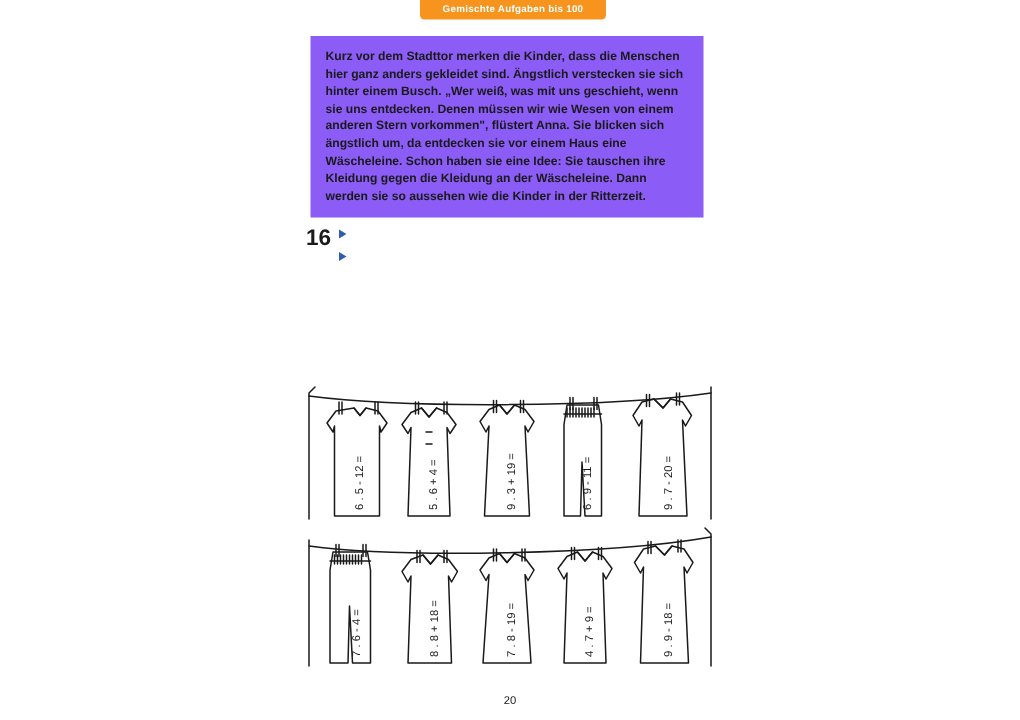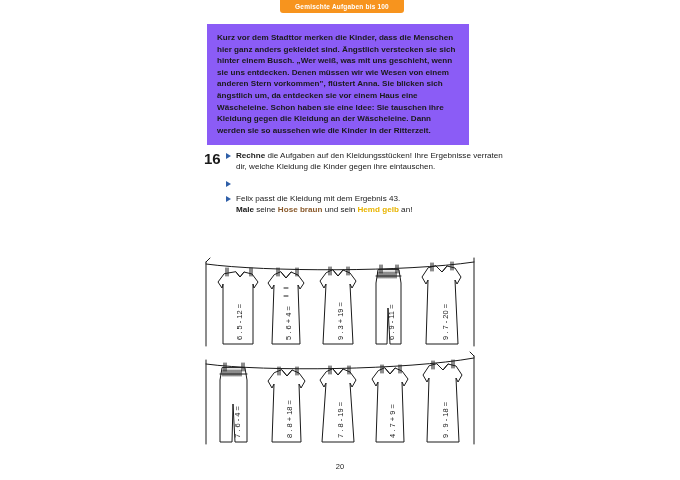--- a/index.html
+++ b/index.html
@@ -137,37 +137,27 @@
   </div>
 
   <div class="story-box">
     <p>Kurz vor dem Stadttor merken die Kinder, dass die Menschen hier ganz anders gekleidet sind. Ängstlich verstecken sie sich hinter einem Busch. „Wer weiß, was mit uns geschieht, wenn sie uns entdecken. Denen müssen wir wie Wesen von einem anderen Stern vorkommen", flüstert Anna. Sie blicken sich ängstlich um, da entdecken sie vor einem Haus eine Wäscheleine. Schon haben sie eine Idee: Sie tauschen ihre Kleidung gegen die Kleidung an der Wäscheleine. Dann werden sie so aussehen wie die Kinder in der Ritterzeit.</p>
   </div>
 
   <div class="task">
     <div class="task-number">16</div>
     <div class="task-lines">
 
-      <div class="task-line">
-        <div class="tri"></div>
-        <div class="task-text">
-          <b>Rechne</b><span> die Aufgaben auf den Kleidungsstücken! Ihre Ergebnisse verraten dir, welche Kleidung die Kinder gegen ihre eintauschen.</span>
-        </div>
-      </div>
 
       <div class="task-line">
         <div class="tri"></div>
       </div>
 
       <div class="task-line">
         <div class="tri"></div>
-        <div class="task-text">
-          <span>Felix passt die Kleidung mit dem Ergebnis </span><span>43</span><span>.</span><br>
-          <b>Male</b><span> seine </span><span class="kw-brown">Hose braun</span><span> und sein </span><span class="kw-yellow">Hemd gelb</span><span> an!</span>
-        </div>
       </div>
 
     </div>
   </div>
 
   <div class="illustration">
     <svg width="290" height="208" viewBox="0 0 290 208" xmlns="http://www.w3.org/2000/svg">
       <g fill="none" stroke="#1a1a1a" stroke-width="1" stroke-linecap="round" stroke-linejoin="round">
 
         <path d="M10,14 L10,98 M10,14 L14,10"></path>

